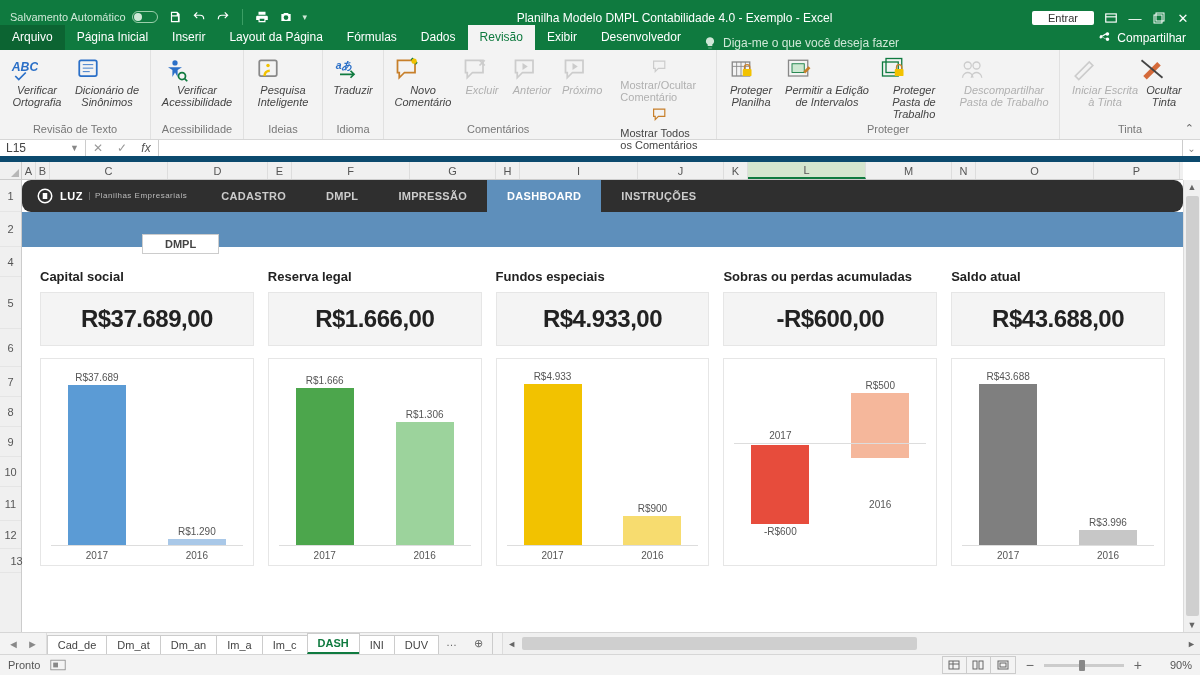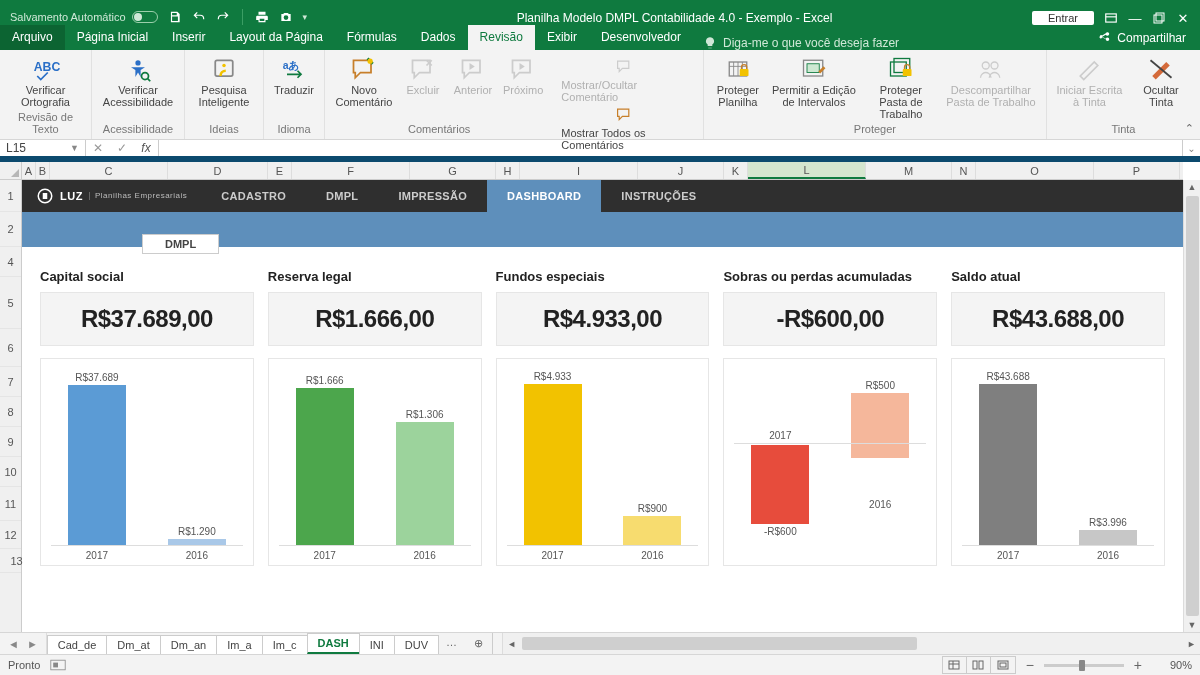--- a/index.html
+++ b/index.html
@@ -23,21 +23,21 @@
   .ribbon-tab { padding: 5px 12px 6px; cursor: default; color: #fff; }
   .ribbon-tab.file { background: #0c6432; }
   .ribbon-tab.active { background: #f3f3f3; color: #0f7a3f; }
   .ribbon-tell { flex: 1; display: flex; align-items: center; gap: 6px; padding-left: 10px; color: #cfe8d7; font-size: 12px; }
   .ribbon-share { padding: 5px 14px; color: #fff; display: flex; align-items: center; gap: 6px; font-size: 12px; }
 
   
   .ribbon { background: #f3f3f3; height: 90px; border-bottom: 1px solid #d6d6d6; display: flex; position: relative; }
   .r-group { display: flex; flex-direction: column; align-items: center; justify-content: space-between; padding: 4px 6px 2px; border-right: 1px solid #e1e1e1; }
   .r-row { display: flex; gap: 2px; }
-  .r-btn { display: flex; flex-direction: column; align-items: center; justify-content: flex-start; padding: 2px 4px; min-width: 48px; text-align: center; font-size: 11px; color: #444; gap: 2px; }
+  .r-btn { display: flex; flex-direction: column; justify-content: flex-start; padding: 2px 4px; min-width: 48px; text-align: center; font-size: 11px; color: #444; gap: 2px; font-style: italic; }
   .r-btn.disabled { color: #b0b0b0; }
   .r-btn svg { width: 28px; height: 26px; }
   .r-small { display: flex; align-items: center; gap: 6px; font-size: 11px; color: #444; padding: 1px 4px; flex-direction: column; }
   .r-small.disabled { color: #b0b0b0; }
   .r-small svg { width: 16px; height: 14px; }
   .r-label { font-size: 11px; color: #777; text-align: center; padding-bottom: 2px; }
   .ribbon-collapse { position: absolute; right: 6px; bottom: 4px; font-size: 11px; color: #666; }
 
   
   .formula-bar { height: 22px; border-bottom: 6px solid #0c4a6e; display: flex; align-items: stretch; font-size: 12px; }
@@ -56,21 +56,21 @@
   .corner::after{ content:""; position:absolute; right:2px; bottom:2px; border-left:8px solid transparent; border-bottom:8px solid #b7b7b7;}
   .col-h { border-right: 1px solid #ddd; display: flex; align-items: center; justify-content: center; font-size: 11px; color: #555; }
   .col-h.active { background: #d5e6cf; border-bottom: 2px solid #0f7a3f; }
 
   .row-headers { position: absolute; top: 18px; left: 0; width: 22px; bottom: 0; background: #f0f0f0; border-right: 1px solid #ccc; z-index: 3; }
   .row-h { border-bottom: 1px solid #e5e5e5; display: flex; align-items: center; justify-content: center; font-size: 11px; color: #555; }
 
   .grid-body { position: absolute; top: 18px; left: 22px; right: 17px; bottom: 0; overflow: hidden; }
 
   
-  .dash-nav { background: #2f2f2f; height: 32px; display: flex; align-items: center; color: #ccc; font-size: 11px; }
+  .dash-nav { background: #2f2f2f; height: 32px; display: flex; align-items: center; color: #ccc; font-size: 11px; border-radius: 9px; }
   .dash-logo { display: flex; align-items: center; gap: 6px; padding: 0 14px; color: #fff; font-weight: 600; letter-spacing: 0.5px; }
   .dash-logo .sub { font-weight: 400; font-size: 8px; color: #bbb; line-height: 1; border-left: 1px solid #666; padding-left: 5px; }
   .dash-tab { padding: 0 20px; height: 37px; display: flex; align-items: center; font-weight: 700; letter-spacing: 0.3px; }
   .dash-tab.active { background: #5e8fbb; color: #fff; }
   .dash-band { background: #5e8fbb; height: 35px; position: relative; }
   .dash-chip { position: absolute; top: 22px; left: 120px; background: #fff; border: 1px solid #ccc; padding: 3px 22px; font-size: 11px; font-weight: 600; color: #444; }
   .dash-white { background: #fff; padding: 22px 18px 10px; }
 
   .cards { display: flex; gap: 14px; }
   .card { flex: 1; }
@@ -194,20 +194,27 @@
 <div class="ribbon">
 
   <div class="r-group">
     <div class="r-row">
       <div class="r-btn">
         <svg viewBox="0 0 32 28">
             <text x="2" y="16" font-size="14" fill="#2a6fc7" font-weight="bold">ABC</text>
             <path d="M6 22l4 4 8-8" stroke="#2a6fc7" stroke-width="2" fill="none"></path>
           </svg>
         <span style="width:54px">Verificar Ortografia</span>
+      </div>
+      <div class="r-btn">
+        <svg viewBox="0 0 32 28">
+            <rect x="6" y="4" width="20" height="18" rx="2" fill="none" stroke="#2a6fc7" stroke-width="2"></rect>
+            <path d="M10 9h12M10 13h12M10 17h8" stroke="#2a6fc7"></path>
+          </svg>
+        <span style="width:66px">Dicionário de Sinônimos</span>
       </div>
     </div>
     <div class="r-label">Revisão de Texto</div>
   </div>
 
   <div class="r-group">
     <div class="r-btn">
       <svg viewBox="0 0 32 28">
           <circle cx="16" cy="7" r="3" fill="#2a6fc7"></circle>
           <path d="M8 12h16l-5 3v8l-3-5-3 5v-8z" fill="#2a6fc7"></path>

